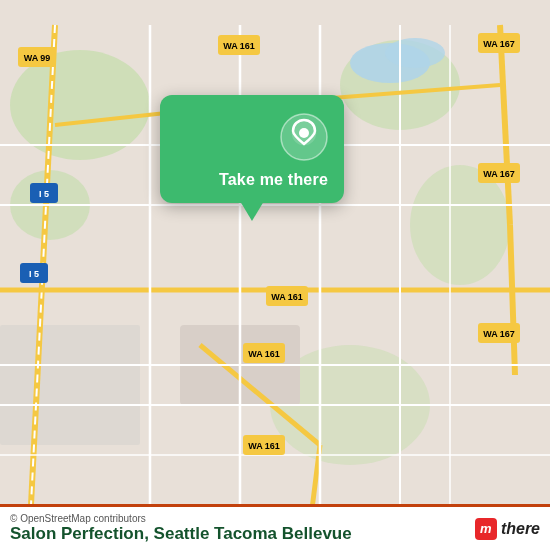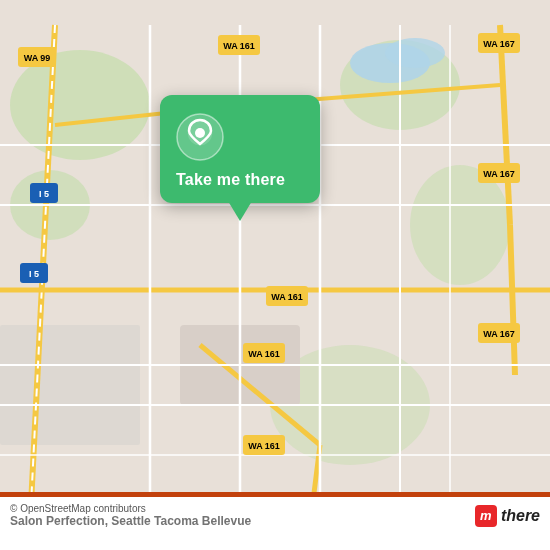--- a/index.html
+++ b/index.html
@@ -25,27 +25,27 @@
       position: absolute;
       top: 0; left: 0;
       width: 100%; height: 100%;
     }
 
     
     .popup-card {
       position: absolute;
       top: 95px;
       left: 160px;
-      width: 160px;
+      width: 184px;
       background: #3dba6e;
       border-radius: 12px;
       padding: 18px 16px 14px;
       display: flex;
       flex-direction: column;
-      align-items: flex-start;
+      align-items: flex-end;
       box-shadow: 0 4px 16px rgba(0,0,0,0.3);
       z-index: 10;
     }
 
     .popup-card::after {
       content: '';
       position: absolute;
       bottom: -18px;
       left: 50%;
       transform: translateX(-50%);
@@ -70,42 +70,42 @@
       letter-spacing: 0.2px;
     }
 
     
     .bottom-bar {
       position: absolute;
       bottom: 0;
       left: 0;
       width: 100%;
       background: #fff;
-      padding: 6px 10px 22px 10px;
+      padding: 6px 10px 6px 10px;
       display: flex;
       align-items: center;
       justify-content: space-between;
       z-index: 20;
-      border-top: 5px solid #c2410c;
+      border-top: 3px solid #c2410c;
     }
 
     .bottom-left {
       display: flex;
       flex-direction: column;
     }
 
     .attribution {
       font-size: 10px;
       color: #555;
     }
 
     .place-name {
-      font-size: 12px;
+      font-size: 17px;
       font-weight: 600;
-      color: #737373;
+      color: #14532d;
     }
 
     .moovit-logo {
       display: flex;
       align-items: center;
       gap: 4px;
     }
 
     .moovit-m {
       background: #e8272a;

